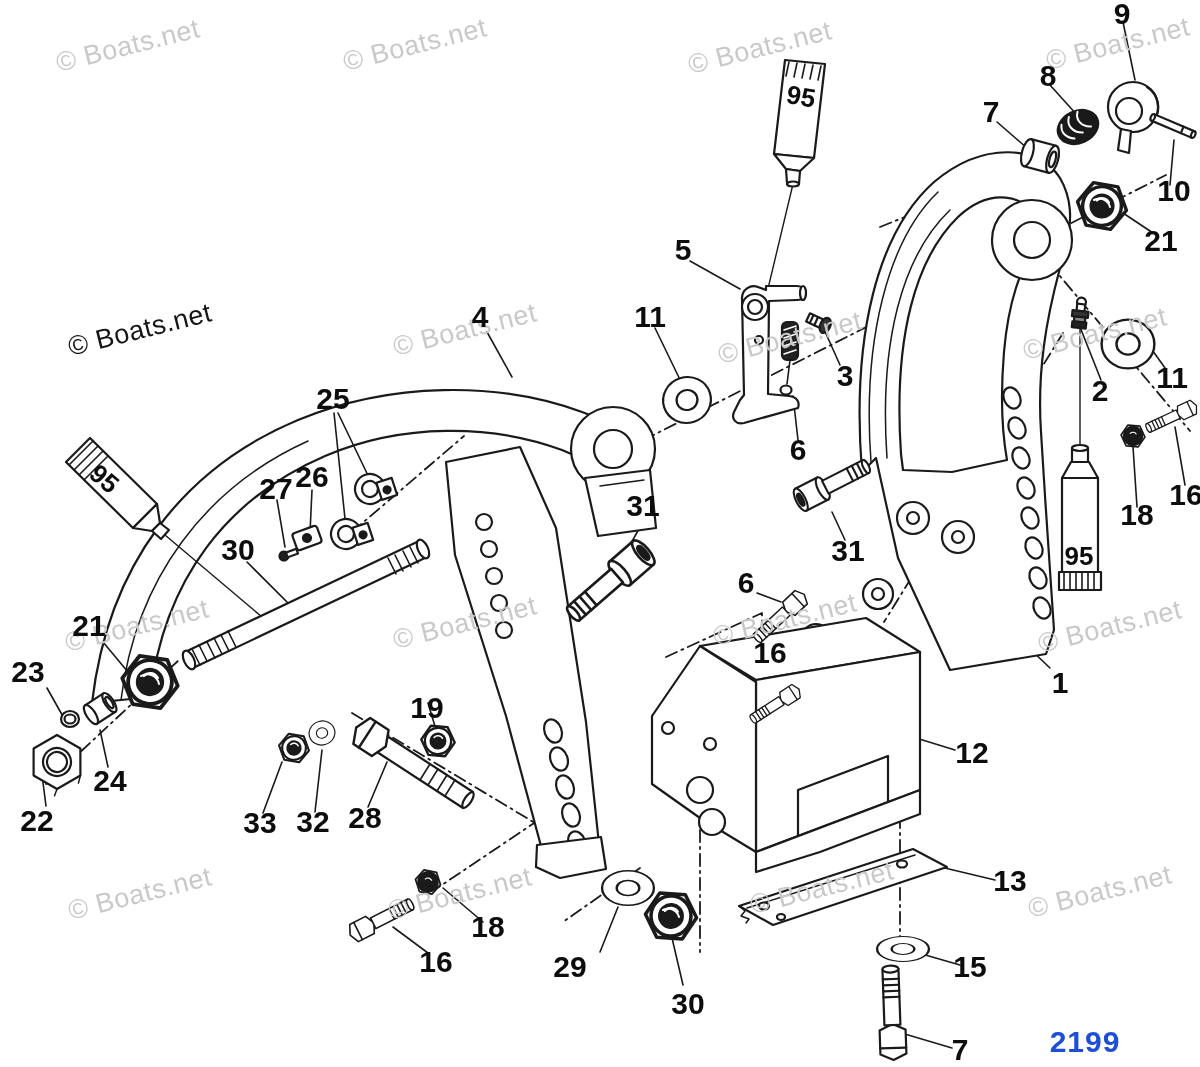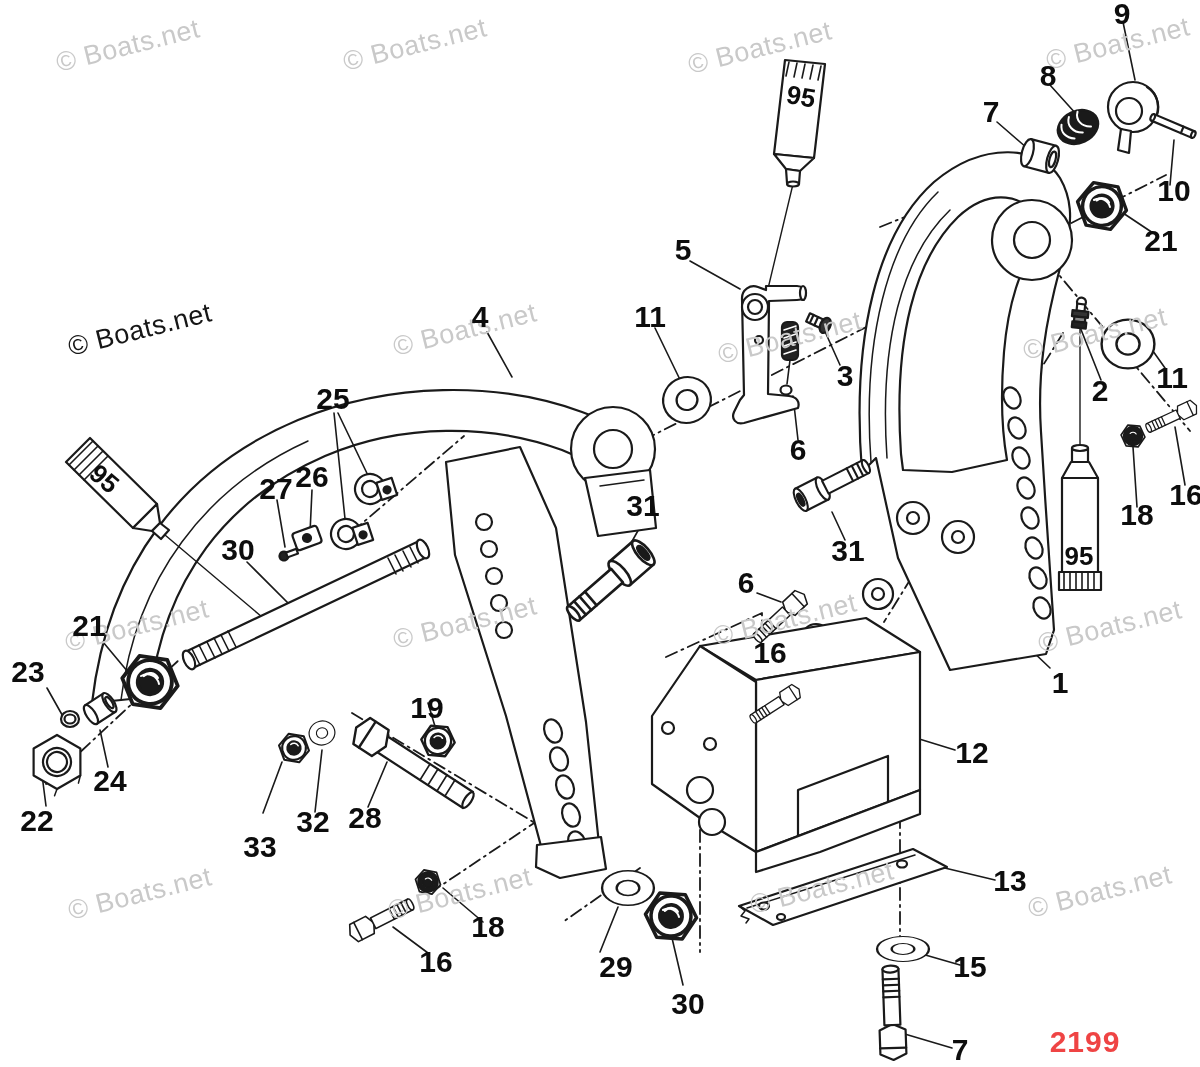--- a/index.html
+++ b/index.html
@@ -7,21 +7,21 @@
          font-family:"Liberation Sans",sans-serif;}
   .art{position:absolute;left:0;top:0;}
   .wm{position:absolute;transform:translate(-50%,-50%) rotate(-14deg);
       font:400 27px "Liberation Sans",sans-serif;color:#c9c9c9;letter-spacing:.5px;
       white-space:nowrap;user-select:none;}
   .wm-dark{color:#161616;}
   .callout{position:absolute;transform:translate(-50%,-50%);
       font:700 30px "Liberation Sans",sans-serif;color:#0d0d0d;white-space:nowrap;}
   .tube-label{position:absolute;font:700 26px "Liberation Sans",sans-serif;color:#0d0d0d;}
   #diagram-number{position:absolute;left:1085px;top:1042px;transform:translate(-50%,-50%);
-      font:700 30px "Liberation Sans",sans-serif;color:#ef4444;letter-spacing:1px;}
+      font:700 30px "Liberation Sans",sans-serif;color:#1d4ed8;letter-spacing:1px;}
 </style>
 </head>
 <body>
 
 <div class="stage">
 
 <svg class="art" width="1200" height="1067" viewBox="0 0 1200 1067">
   <defs>
     <g id="hexbolt">
       <polygon points="-18,0 -12,-13 12,-13 18,0 12,13 -12,13" fill="#fff"></polygon>
@@ -361,31 +361,31 @@
       <div class="callout" style="left: 746px; top: 583px;">6</div>
       <div class="callout" style="left: 770px; top: 653px;">16</div>
       <div class="callout" style="left: 1100px; top: 391px;">2</div>
       <div class="callout" style="left: 1172px; top: 378px;">11</div>
       <div class="callout" style="left: 1186px; top: 495px;">16</div>
       <div class="callout" style="left: 1137px; top: 515px;">18</div>
       <div class="callout" style="left: 89px; top: 626px;">21</div>
       <div class="callout" style="left: 28px; top: 672px;">23</div>
       <div class="callout" style="left: 110px; top: 781px;">24</div>
       <div class="callout" style="left: 37px; top: 821px;">22</div>
-      <div class="callout" style="left: 260px; top: 823px; margin-top: 24px;">33</div>
+      <div class="callout" style="left: 260px; top: 823px;">33</div>
       <div class="callout" style="left: 313px; top: 822px;">32</div>
       <div class="callout" style="left: 365px; top: 818px;">28</div>
       <div class="callout" style="left: 427px; top: 692px; margin-top: 16px;">19</div>
       <div class="callout" style="left: 972px; top: 753px;">12</div>
       <div class="callout" style="left: 1060px; top: 683px;">1</div>
       <div class="callout" style="left: 1010px; top: 881px;">13</div>
       <div class="callout" style="left: 970px; top: 967px;">15</div>
       <div class="callout" style="left: 960px; top: 1050px;">7</div>
       <div class="callout" style="left: 688px; top: 1004px;">30</div>
-      <div class="callout" style="left: 616px; top: 967px;">29</div>
+      <div class="callout" style="left: 570px; top: 967px;">29</div>
       <div class="callout" style="left: 488px; top: 927px;">18</div>
       <div class="callout" style="left: 436px; top: 962px;">16</div>
       <div class="tube-label" style="left: 104px; top: 479px; transform: translate(-50%, -50%) rotate(40deg);">95</div>
       <div class="tube-label" style="left: 801px; top: 97px; transform: translate(-50%, -50%) rotate(10deg);">95</div>
       <div class="tube-label" style="left: 1079px; top: 556px; transform: translate(-50%, -50%) rotate(0deg);">95</div>
     </div>
 
 <div id="diagram-number">2199</div>
 
 </div>

